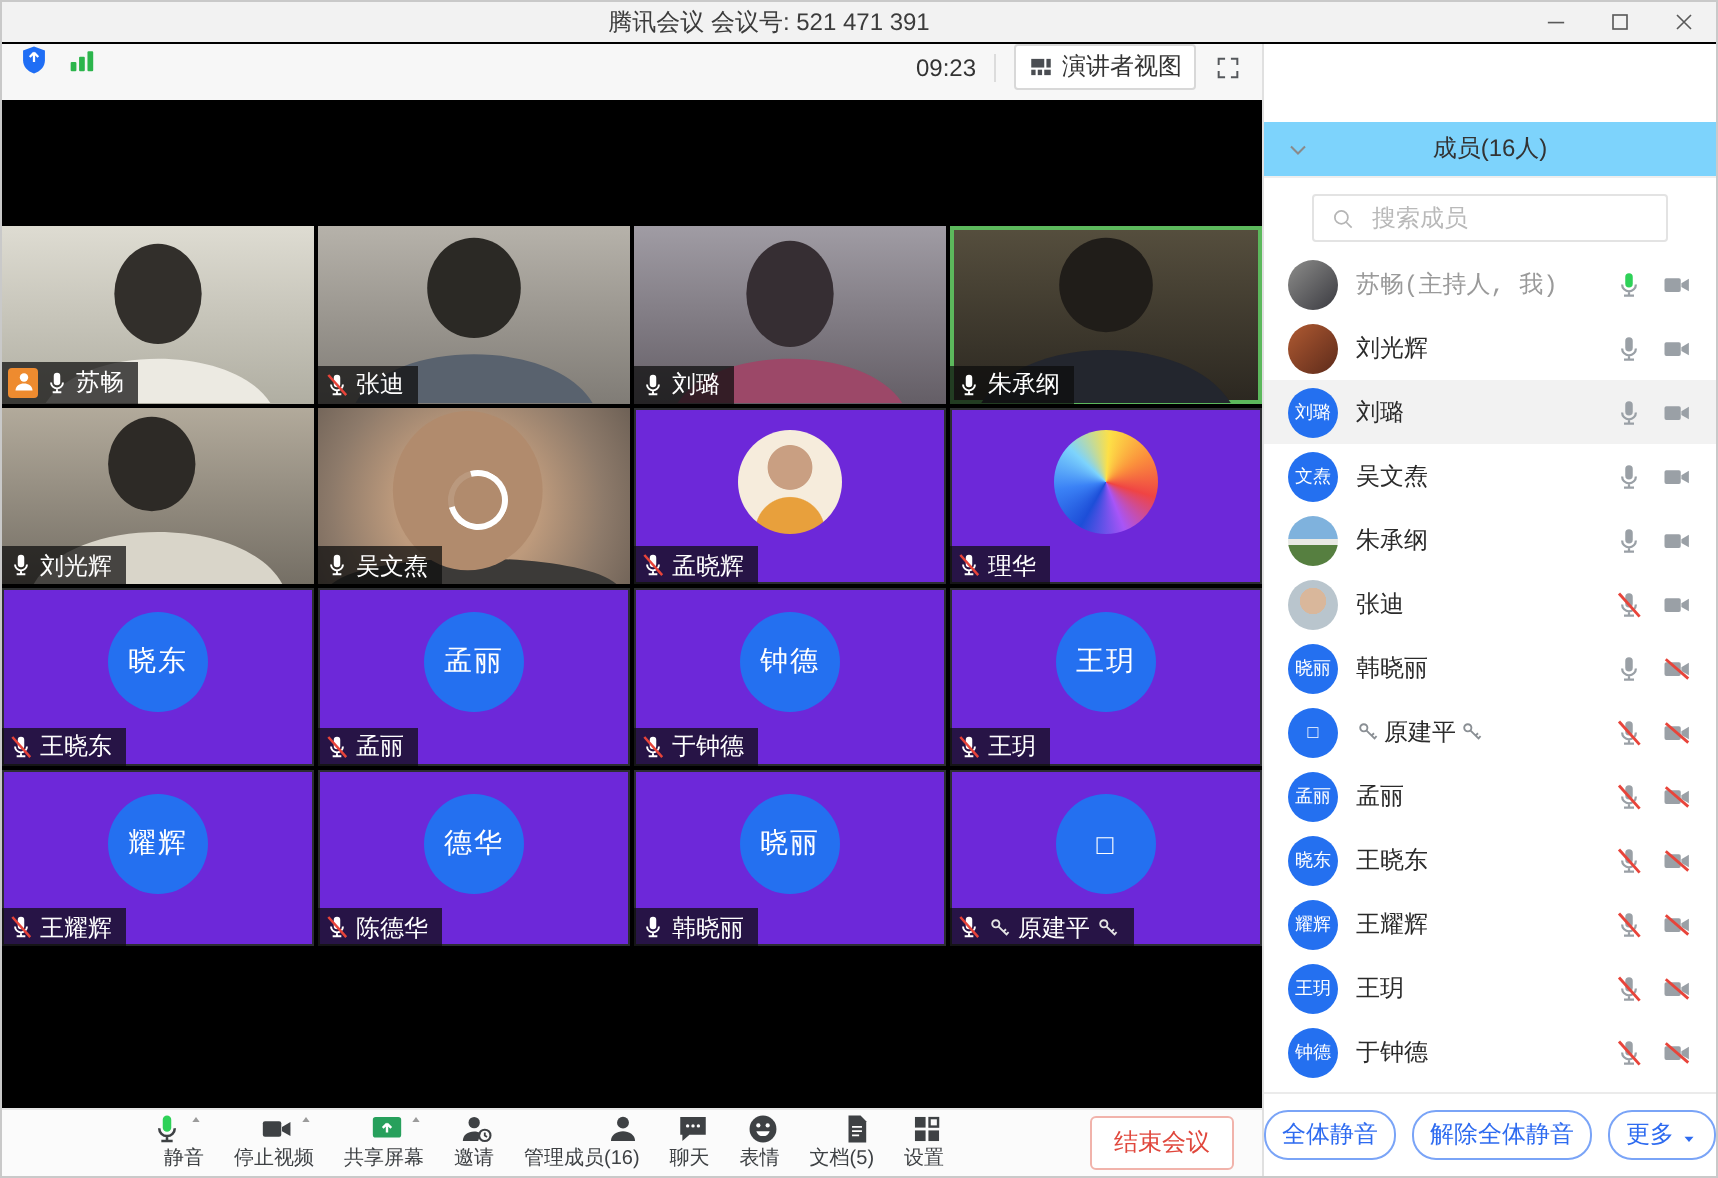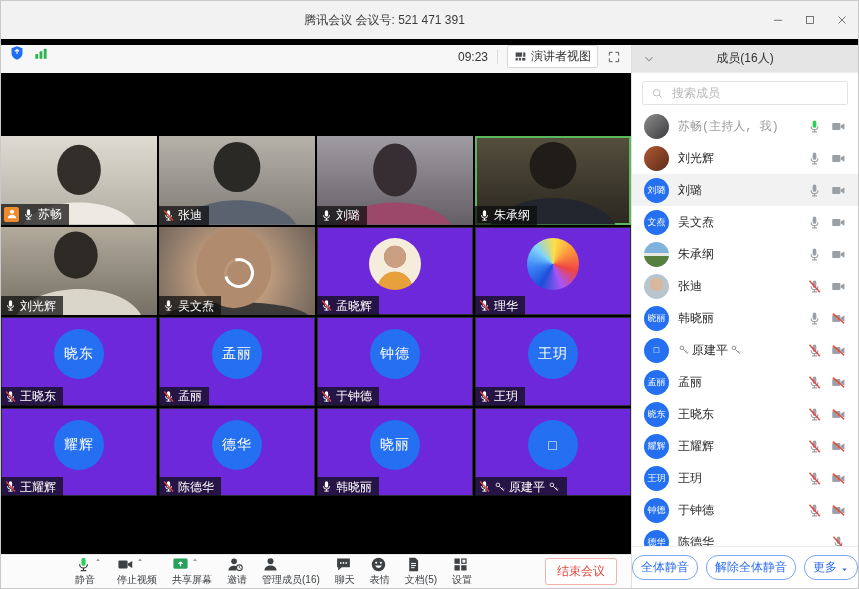--- a/index.html
+++ b/index.html
@@ -1,21 +1,21 @@
 <!DOCTYPE html>
 <html><head>
 <meta charset="utf-8">
 <style>
   html,body{margin:0;padding:0;background:#8f8f8f;}
   .window{width:859px;height:589px;background:#fff;font-family:"Liberation Sans","DejaVu Sans",sans-serif;
     border:1px solid #c9c9c9;box-sizing:border-box;display:flex;flex-direction:column;overflow:hidden;}
   .icg svg,.ic svg,.tic svg,.caret svg,.sic svg,.mic-ic svg,.keyic svg,.ph-chev svg,.fsic svg,.vic svg{width:100%;height:100%;display:block;}
 
   
-  .titlebar{height:44px;background:#f2f2f2;border-bottom:6px solid #000000;box-sizing:border-box;
+  .titlebar{height:21px;background:#f2f2f2;border-bottom:1px solid #000000;box-sizing:border-box;
     display:flex;align-items:center;position:relative;flex:none;}
   .tb-title{position:absolute;left:0;right:90px;text-align:center;font-size:12px;color:#3c3c3c;}
   .tb-controls{margin-left:auto;display:flex;z-index:2;}
   .tb-btn{width:32px;height:26px;display:flex;align-items:center;justify-content:center;color:#5a5a5a;cursor:default;}
   .tb-btn .icg{width:14px;height:14px;}
 
   .bodyrow{display:flex;flex:1;min-height:0;}
 
   
   .left{width:630px;flex:none;display:flex;flex-direction:column;min-width:0;}
@@ -63,35 +63,35 @@
     background:conic-gradient(from 210deg,#1d4ed8,#3b82f6,#7dd3fc,#fde047,#fb923c,#ef4444,#a855f7,#1d4ed8);}
   .t-label{position:absolute;left:0;bottom:0;display:flex;align-items:center;gap:3px;
     background:rgba(12,12,12,.72);color:#fff;font-size:12px;line-height:1;padding:3px 7px 3px 3px;max-width:96%;}
   .t-label .ic{width:13px;height:13px;flex:none;color:#fff;}
   .hostbadge{width:15px;height:15px;background:#ee8b2f;border-radius:2px;box-sizing:border-box;padding:1.5px;flex:none;}
   .keyic{width:12px;height:12px;color:#e4e4e4;flex:none;}
 
   
   .toolbar{height:34px;background:#fbfbfb;border-top:1px solid #e6e6e6;box-sizing:border-box;flex:none;
     display:flex;align-items:center;gap:15px;padding:1px 14px 2px 74px;}
-  .titem{display:flex;flex-direction:column;align-items:flex-start;justify-content:center;}
+  .titem{display:flex;flex-direction:column;align-items:flex-end;justify-content:center;}
   .irow{display:flex;align-items:flex-start;gap:2px;height:17px;}
   .tic{width:17px;height:17px;color:#3e4144;}
   .caret{width:8px;height:8px;color:#9b9b9b;margin-top:0;}
   .tlabel{font-size:10px;color:#3e4144;line-height:1.3;white-space:nowrap;}
   .endbtn{margin-left:auto;border:1px solid #f1b3ab;color:#e0473c;background:#fff;border-radius:3px;
     font-size:12px;padding:4px 11px;white-space:nowrap;}
 
   
   .panel{flex:1;border-left:1px solid #e0e0e0;background:#fff;display:flex;flex-direction:column;min-width:0;}
-  .panel-header{height:28px;background:#e5e5e5;border-bottom:1px solid #eee;box-sizing:border-box;
-    display:flex;align-items:center;position:relative;flex:none;}
+  .panel-header{height:28px;background:#7dd3fc;border-bottom:1px solid #eee;box-sizing:border-box;
+    display:flex;align-items:center;position:relative;flex:none;margin-top:39px;}
   .ph-chev{width:14px;height:14px;color:#8a8a8a;margin-left:10px;z-index:2;}
   .ph-title{position:absolute;left:0;right:0;text-align:center;font-size:12px;color:#333;}
-  .search-wrap{padding:8px 10px 5px;flex:none;}
+  .search-wrap{padding:8px 24px 5px;flex:none;}
   .search-box{display:flex;align-items:center;gap:6px;border:1px solid #e3e3e3;border-radius:2px;height:24px;
     padding:0 8px;box-sizing:border-box;}
   .sic{width:13px;height:13px;color:#b5b5b5;flex:none;}
   .search-box input{border:0;outline:0;flex:1;min-width:0;font-size:12px;color:#333;background:transparent;}
   .search-box input::placeholder{color:#b9b9b9;}
   .mlist{flex:1;overflow:hidden;}
   .mrow{height:32px;display:flex;align-items:center;gap:9px;padding:0 12px;}
   .mrow.hl{background:#f2f2f2;}
   .m-av{width:25px;height:25px;border-radius:50%;flex:none;display:flex;align-items:center;justify-content:center;overflow:hidden;}
   .m-av.blue{background:#2470f0;color:#fff;font-size:9px;letter-spacing:0;}

